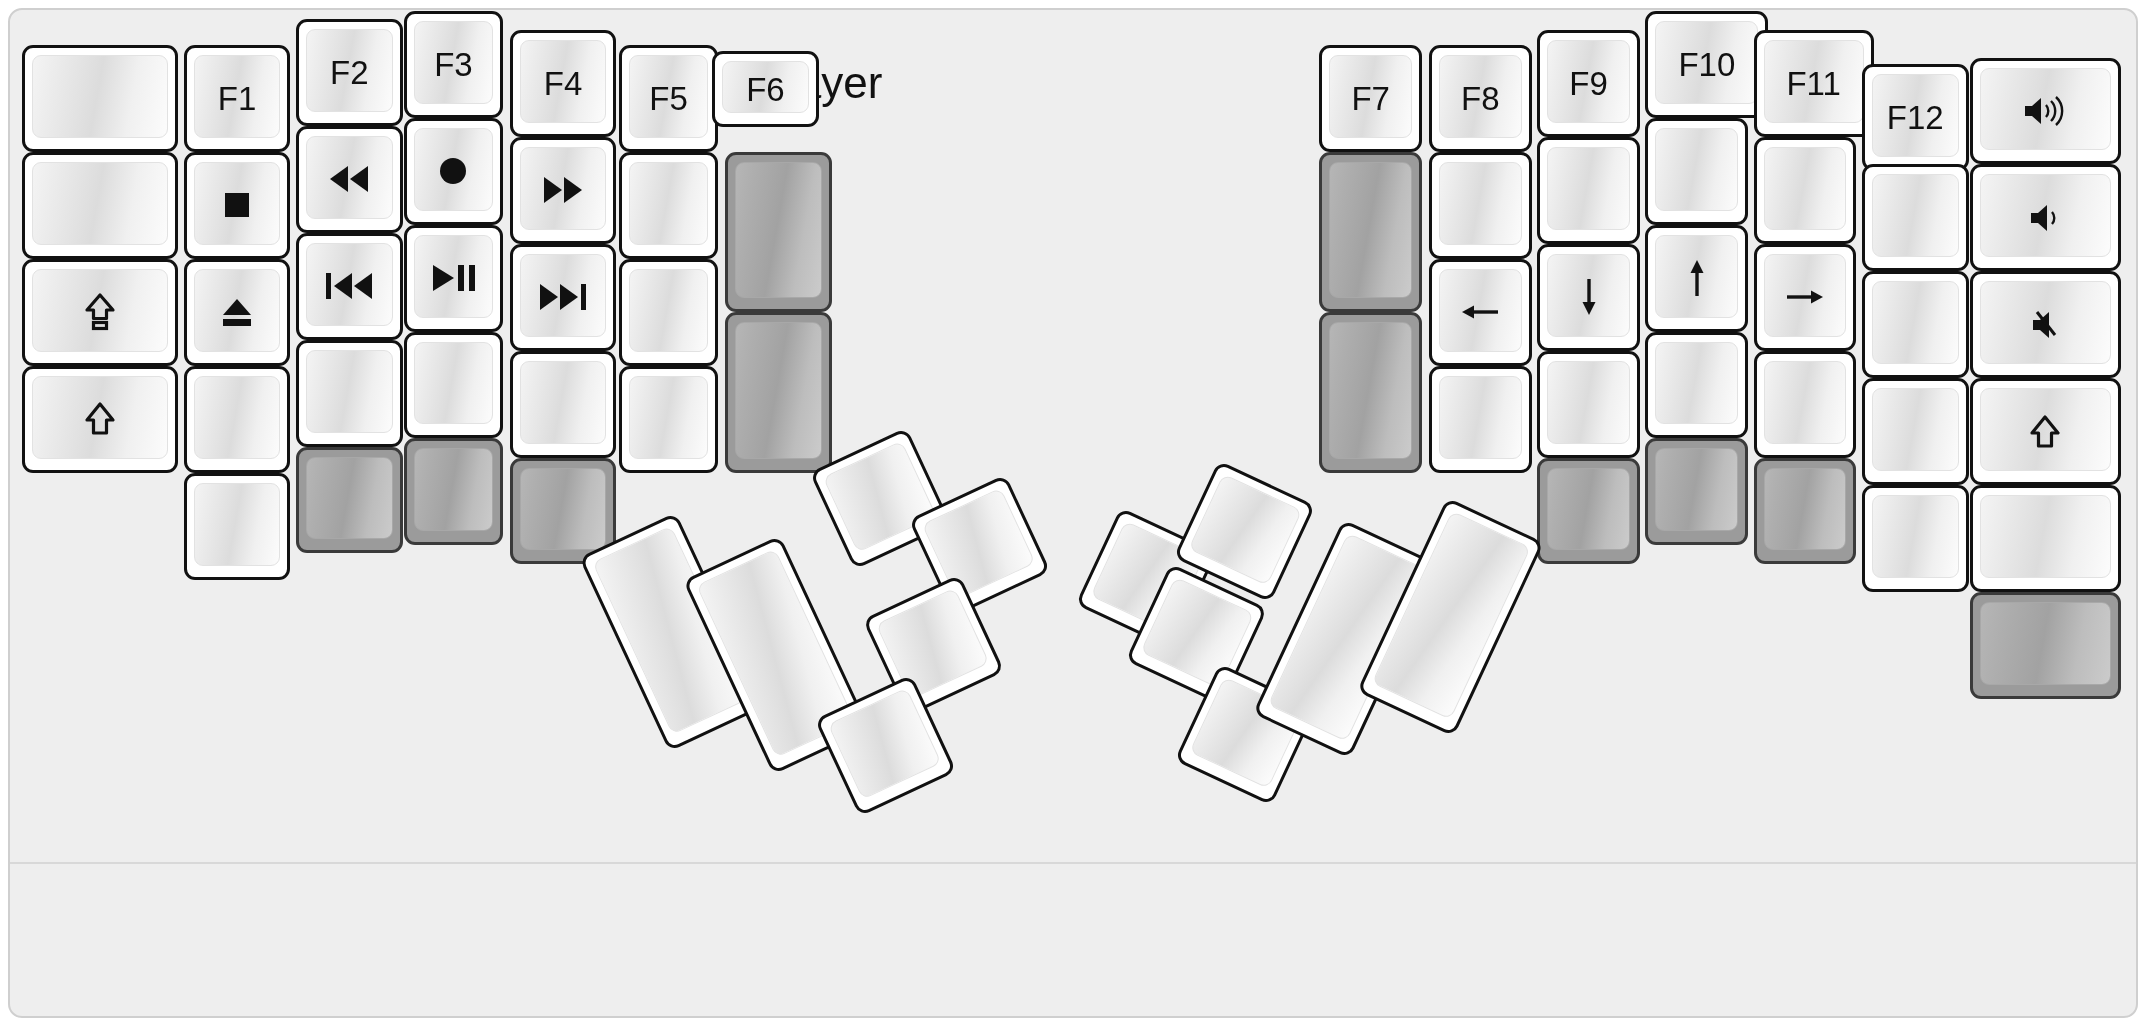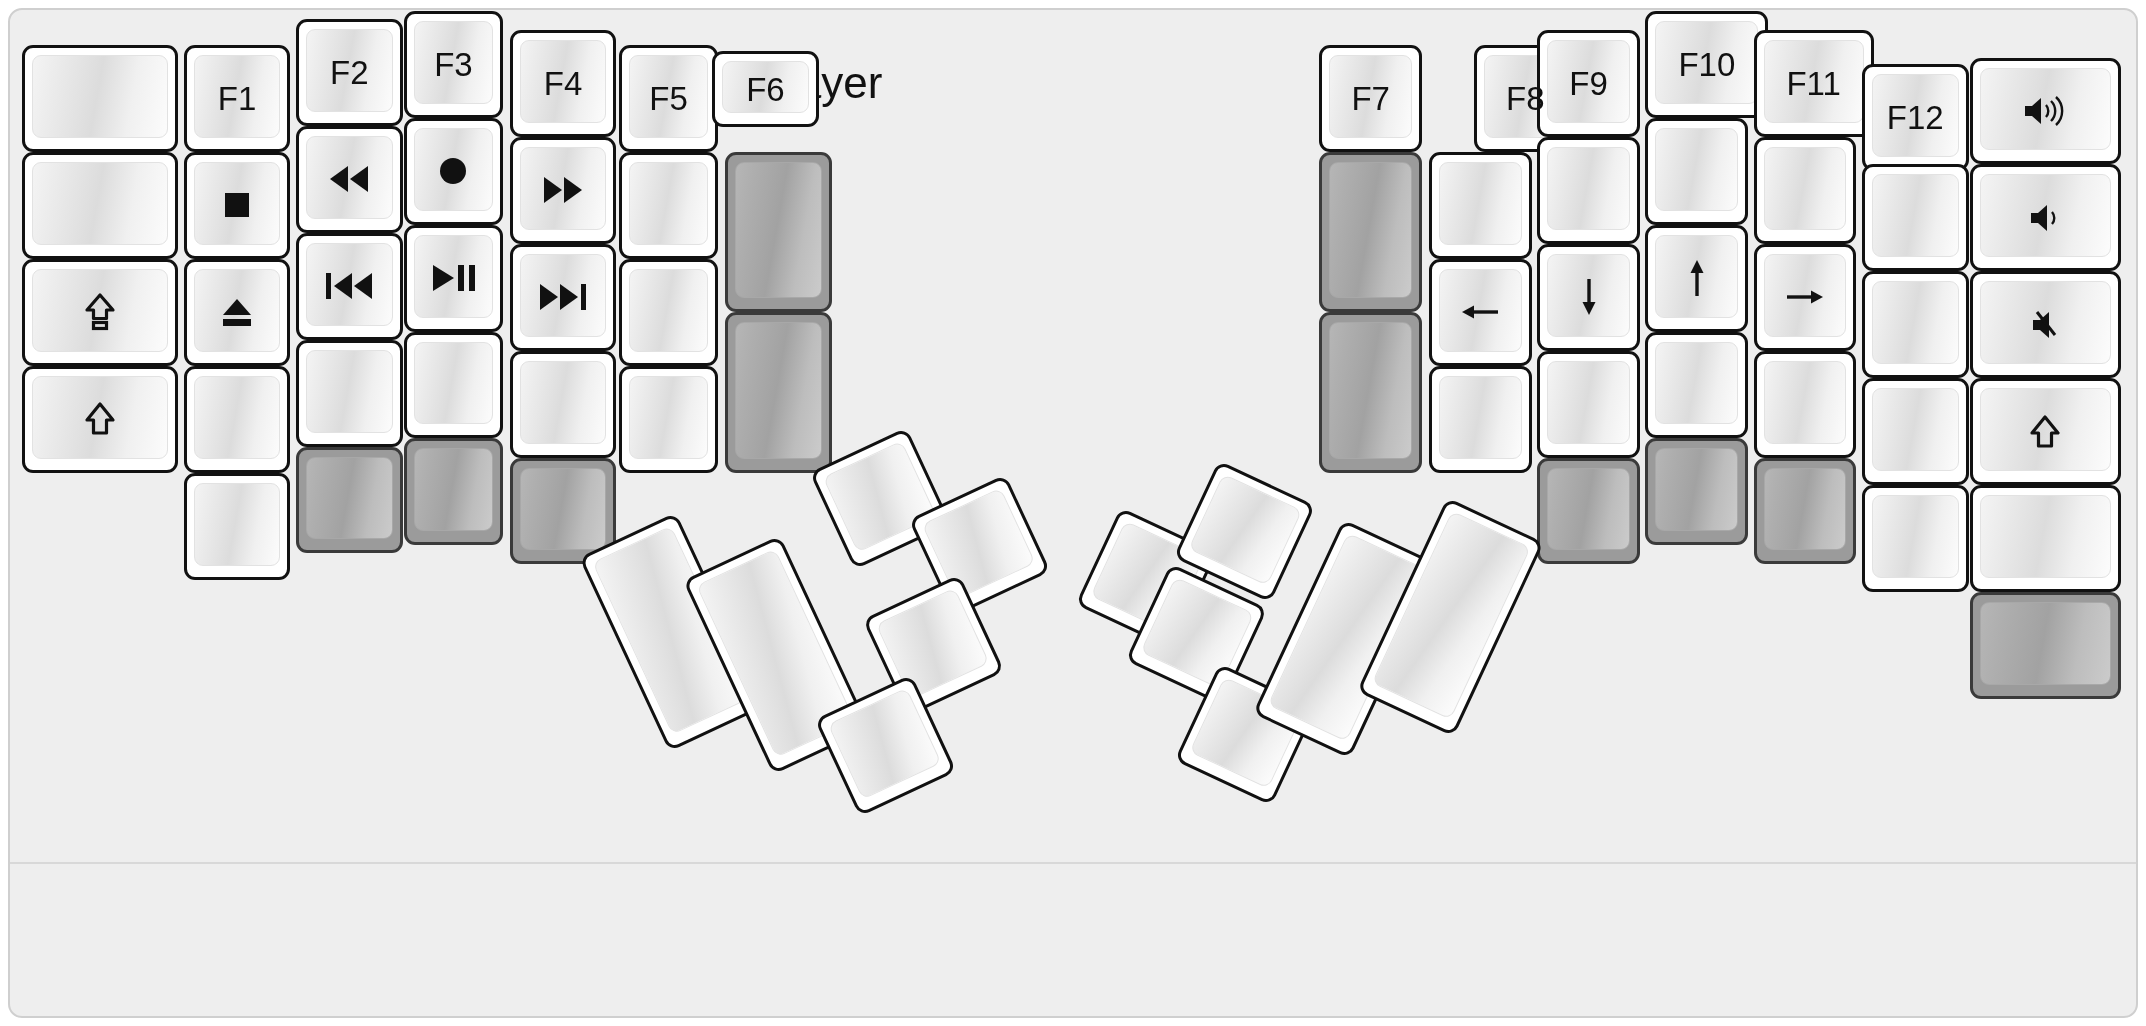--- a/index.html
+++ b/index.html
@@ -254,21 +254,21 @@
       <div class="key" style="left: 1319.31px; top: 45.21px; width: 102.75px; height: 106.86px;">
         <div class="cap"></div>
         <span class="lbl">F7</span>
       </div>
       <div class="key trans" style="left: 1319.31px; top: 152.07px; width: 102.75px; height: 160.29px;">
         <div class="cap"></div>
       </div>
       <div class="key trans" style="left: 1319.31px; top: 312.36px; width: 102.75px; height: 160.29px;">
         <div class="cap"></div>
       </div>
-      <div class="key" style="left: 1428.91px; top: 45.21px; width: 102.75px; height: 106.86px; margin-left: 45px;">
+      <div class="key" style="left: 1428.91px; top: 45.21px; width: 102.75px; height: 106.86px;">
         <div class="cap"></div>
         <span class="lbl">F8</span>
       </div>
       <div class="key" style="left: 1428.91px; top: 152.07px; width: 102.75px; height: 106.86px;">
         <div class="cap"></div>
       </div>
       <div class="key" style="left: 1428.91px; top: 258.93px; width: 102.75px; height: 106.86px;">
         <div class="cap"></div>
         <span class="lbl">
           <svg width="44" height="30" viewBox="0 0 44 30">

